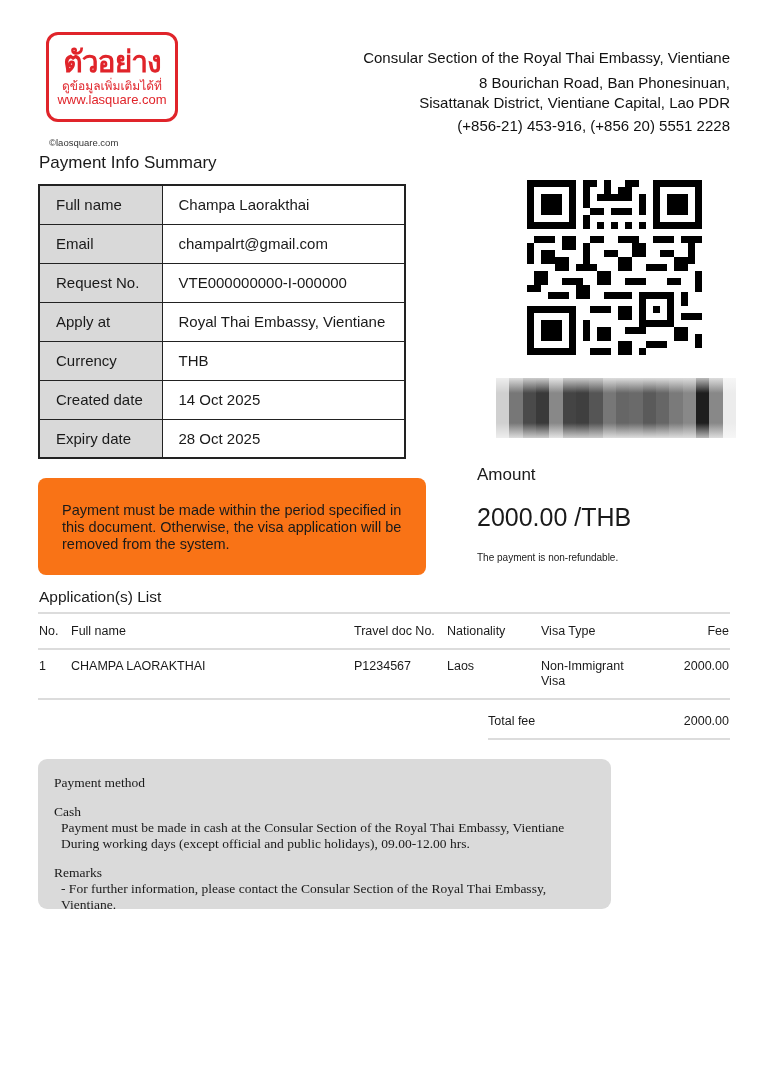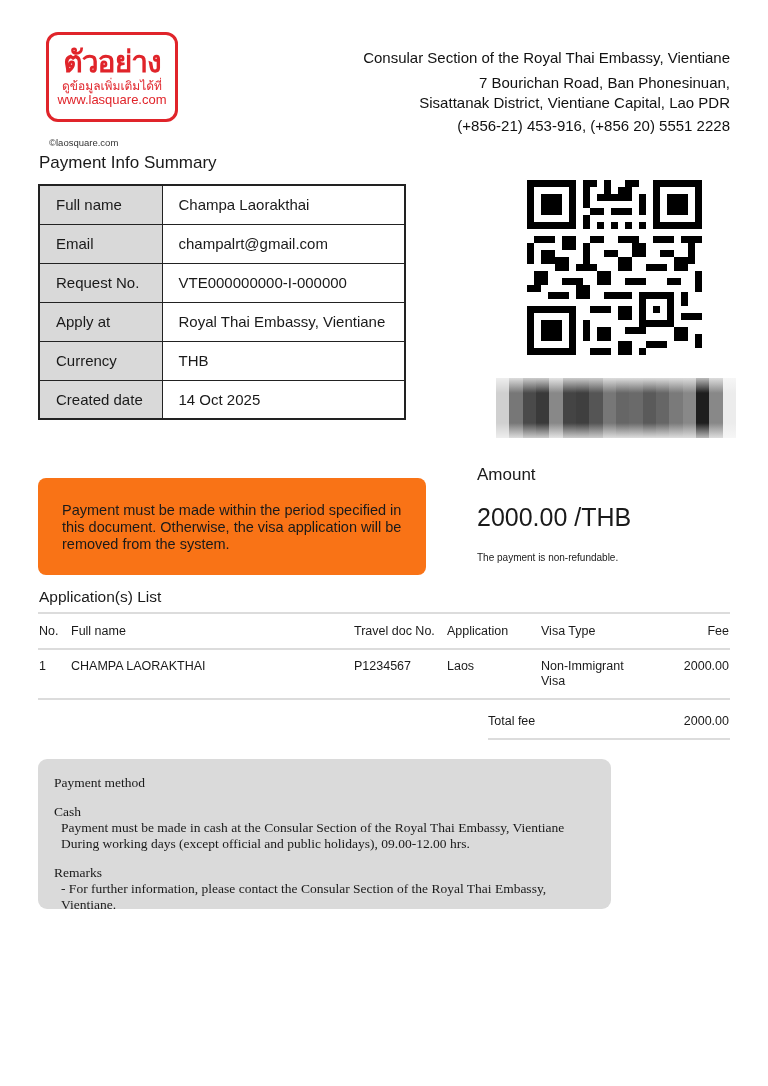--- a/index.html
+++ b/index.html
@@ -64,21 +64,21 @@
 
 <div class="stamp">
   <div class="big">ตัวอย่าง</div>
   <div class="sub">ดูข้อมูลเพิ่มเติมได้ที่</div>
   <div class="url">www.lasquare.com</div>
 </div>
 <div class="copyright">©laosquare.com</div>
 
 <div class="org">
   <div class="line1">Consular Section of the Royal Thai Embassy, Vientiane</div>
-  <div>7 Bourichan Road, Ban Phonesinuan,</div>
+  <div>8 Bourichan Road, Ban Phonesinuan,</div>
   <div>Sisattanak District, Vientiane Capital, Lao PDR</div>
   <div class="phone">(+856-21) 453-916, (+856 20) 5551 2228</div>
 </div>
 
 <div id="summary-title" class="section-title">Payment Info Summary</div>
 <table class="info-table">
   <tbody>
       <tr>
     <td class="lbl">Full name</td>
     <td class="val">Champa Laorakthai</td>
@@ -95,20 +95,24 @@
     <td class="lbl">Apply at</td>
     <td class="val">Royal Thai Embassy, Vientiane</td>
   </tr>
   <tr>
     <td class="lbl">Currency</td>
     <td class="val">THB</td>
   </tr>
   <tr>
     <td class="lbl">Created date</td>
     <td class="val">14 Oct 2025</td>
+  </tr>
+  <tr>
+    <td class="lbl">Expiry date</td>
+    <td class="val">28 Oct 2025</td>
   </tr>
 </tbody>
   </table>
 
 <svg class="qr" viewBox="0 0 25 25" shape-rendering="crispEdges">
   <rect width="25" height="25" fill="#fff"></rect>
   <g fill="#000">
 
     <rect x="0" y="0" width="7" height="7"></rect>
       <rect x="1" y="1" width="5" height="5" fill="#fff"></rect>
@@ -208,21 +212,21 @@
 <div class="amount-label">Amount</div>
 <div class="amount-value">2000.00 /THB</div>
 <div class="refund">The payment is non-refundable.</div>
 
 <div id="applist-title" class="section-title">Application(s) List</div>
 <div class="hr" style="left:38px; top:612px; width:692px;"></div>
 
 <div class="app-head col-no" style="top:624px;">No.</div>
 <div class="app-head col-name" style="top:624px;">Full name</div>
 <div class="app-head col-doc" style="top:624px;">Travel doc No.</div>
-<div class="app-head col-nat" style="top:624px;">Application</div>
+<div class="app-head col-nat" style="top:624px;">Nationality</div>
 <div class="app-head col-visa" style="top:624px;">Visa Type</div>
 <div class="app-head col-fee" style="top:624px;">Fee</div>
 
 <div class="hr" style="left:38px; top:648px; width:692px;"></div>
 
 <div>
   <div class="app-row col-no" style="top:659px;">1</div>
   <div class="app-row col-name" style="top:659px;">CHAMPA LAORAKTHAI</div>
   <div class="app-row col-doc" style="top:659px;">P1234567</div>
   <div class="app-row col-nat" style="top:659px;">Laos</div>

